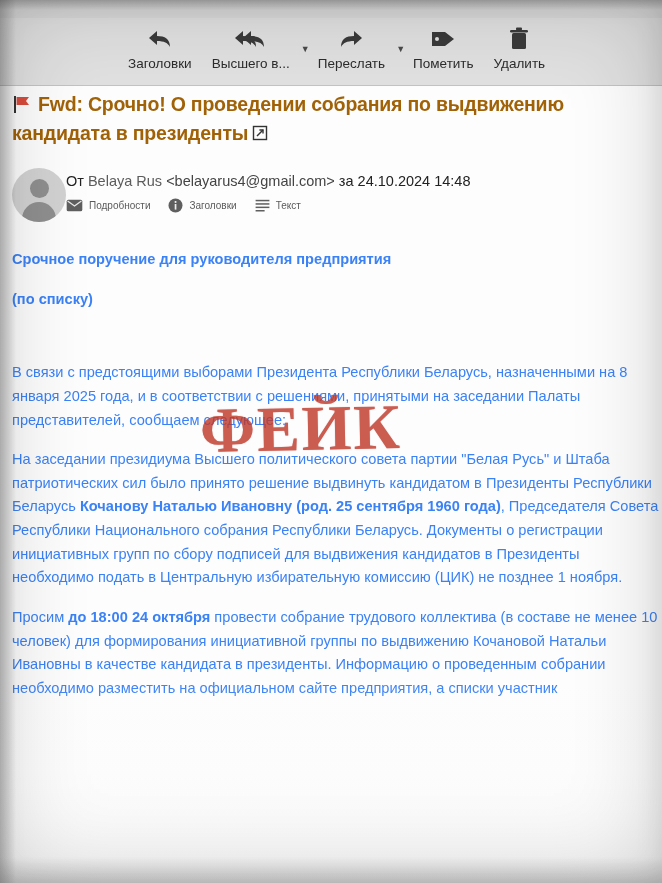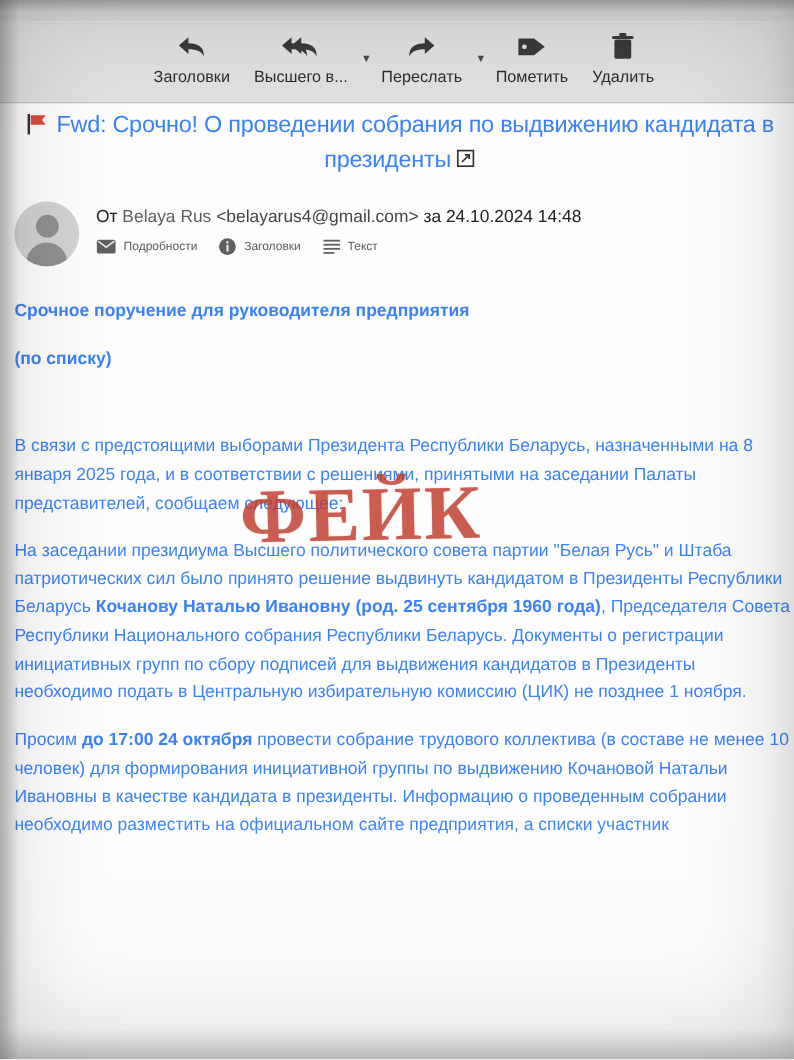--- a/index.html
+++ b/index.html
@@ -76,25 +76,24 @@
 
   
   .subject-wrap {
     position: absolute;
     top: 92px;
     left: 12px;
     right: 8px;
   }
   .subject {
     font-size: 19.5px;
-    font-weight: normal;
-    color: #3b82f6;
+    font-weight: bold;
+    color: #a16207;
     line-height: 1.32;
     letter-spacing: -0.2px;
-    text-align: center;
   }
   .flag-icon {
     display: inline-block;
     vertical-align: -3px;
     margin-right: 6px;
   }
   .ext-icon {
     display: inline-block;
     vertical-align: -1px;
     margin-left: 4px;
@@ -127,21 +126,20 @@
     left: 17.5px; top: 11px;
   }
   .avatar .body {
     position: absolute;
     width: 34px; height: 20px;
     border-radius: 17px 17px 0 0;
     background: #8f8f8f;
     left: 10px; top: 34px;
   }
   .sender-info {
-    margin-left: 14px;
     padding-top: 5px;
   }
   .sender-line {
     font-size: 14.5px;
     color: #222;
     white-space: nowrap;
   }
   .sender-line .muted { color: #5c5c5c; }
   .sender-line .addr { color: #444; }
 
@@ -374,21 +372,21 @@
     <div class="gap-lg"></div>
     <p class="p">
       <span>В связи с предстоящими выборами Президента Республики Беларусь, назначенными на 8</span>
       <span>января 2025 года, и в соответствии с решениями, принятыми на заседании Палаты</span>
       <span>представителей, сообщаем следующее:</span>
     </p>
     <p class="p">
       <span>На заседании президиума Высшего политического совета партии "Белая Русь" и Штаба патриотических сил было принято решение выдвинуть кандидатом в Президенты Республики Беларусь </span><b>Кочанову Наталью Ивановну (род. 25 сентября 1960 года)</b><span>, Председателя Совета Республики Национального собрания Республики Беларусь. Документы о регистрации инициативных групп по сбору подписей для выдвижения кандидатов в Президенты необходимо подать в Центральную избирательную комиссию (ЦИК) не позднее 1 ноября.</span>
     </p>
     <p class="p">
-      <span>Просим </span><b>до 17:00 24 октября</b><span> провести собрание трудового коллектива (в составе не менее 10 человек) для формирования инициативной группы по выдвижению Кочановой Натальи Ивановны в качестве кандидата в президенты. Информацию о проведенным собрании необходимо разместить на официальном сайте предприятия, а списки участник</span>
+      <span>Просим </span><b>до 18:00 24 октября</b><span> провести собрание трудового коллектива (в составе не менее 10 человек) для формирования инициативной группы по выдвижению Кочановой Натальи Ивановны в качестве кандидата в президенты. Информацию о проведенным собрании необходимо разместить на официальном сайте предприятия, а списки участник</span>
     </p>
   </div>
 
   <div class="fade"></div>
 
   <div class="stamp">ФЕЙК</div>
 
   <div class="edge-top"></div>
   <div class="edge-left"></div>
   <div class="edge-bottom"></div>

